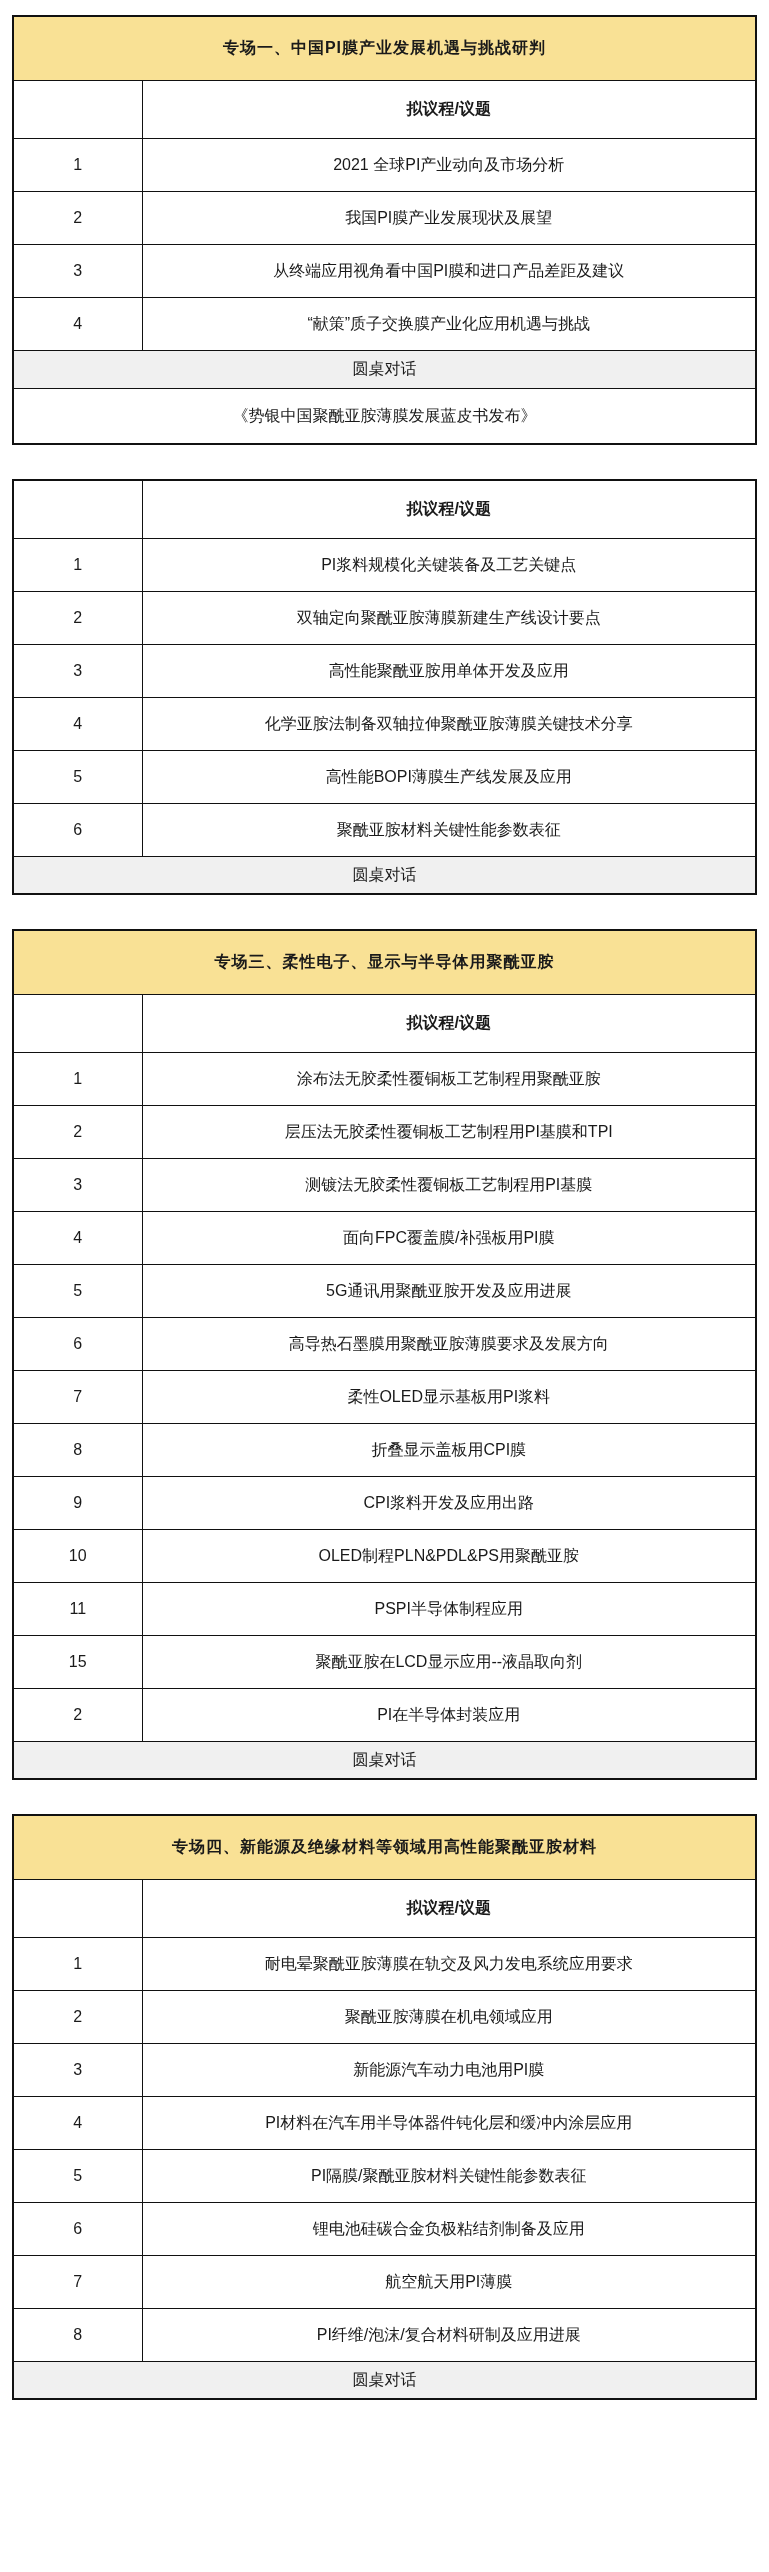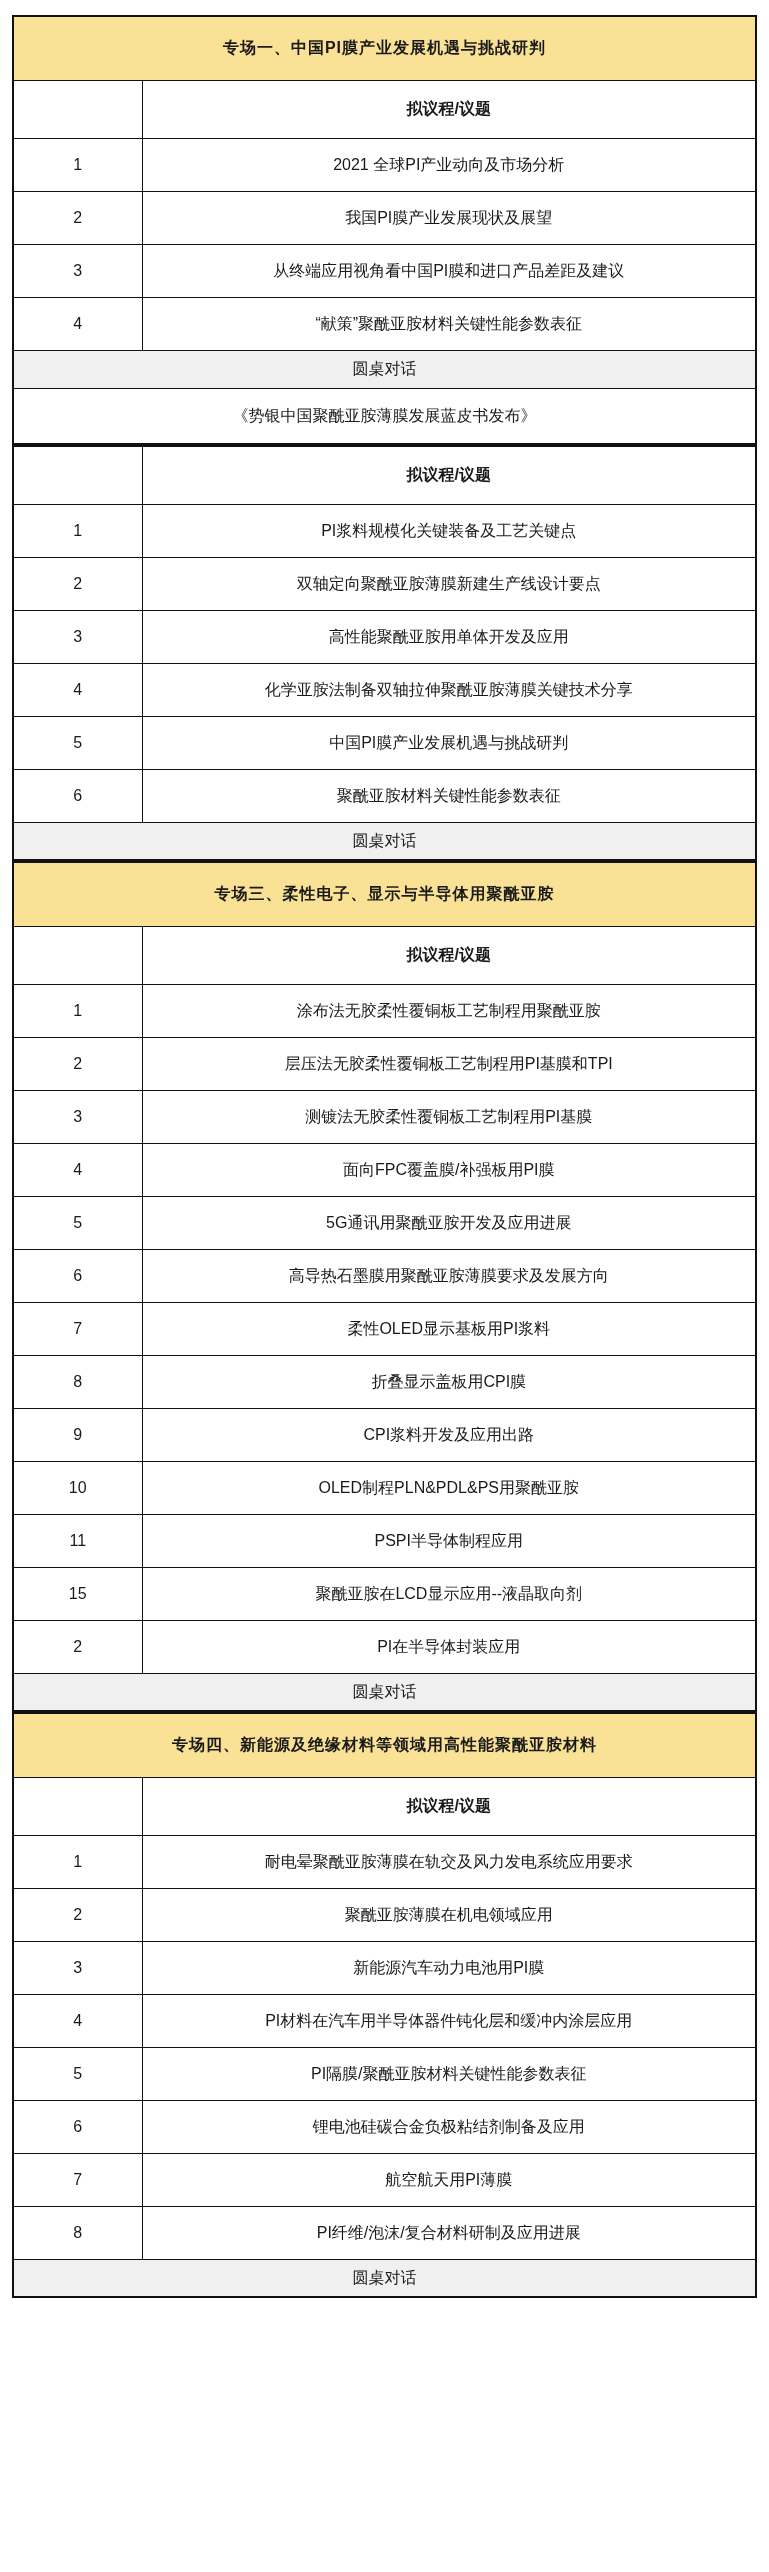--- a/index.html
+++ b/index.html
@@ -18,20 +18,21 @@
   .page{
     width:769px;
     min-height:2572px;
     background:var(--page-bg);
     padding:15px 12px 15px 12px;
   }
   table.agenda-table{
     width:745px;
     border-collapse:collapse;
     table-layout:fixed;
+    margin-bottom:34px;
     border:2px solid var(--border-color);
   }
   table.agenda-table:last-child{margin-bottom:8px;padding-left:19px;}
   table.agenda-table td{
     border:1.5px solid var(--border-color);
     text-align:center;
     vertical-align:middle;
     padding:2px 10px;
     font-size:16px;
     line-height:1.35;
@@ -84,21 +85,21 @@
           <tr class="topic-row">
             <td class="num-cell">2</td>
             <td class="topic-cell">我国PI膜产业发展现状及展望</td>
           </tr>
           <tr class="topic-row">
             <td class="num-cell">3</td>
             <td class="topic-cell">从终端应用视角看中国PI膜和进口产品差距及建议</td>
           </tr>
           <tr class="topic-row">
             <td class="num-cell">4</td>
-            <td class="topic-cell">“献策”聚酰亚胺材料关键性能参数表征</td>
+            <td class="topic-cell">“献策”质子交换膜产业化应用机遇与挑战</td>
           </tr>
           <tr class="roundtable-row">
             <td class="roundtable-cell" colspan="2">圆桌对话</td>
           </tr>
           <tr class="footer-row">
             <td class="footer-cell" colspan="2">《势银中国聚酰亚胺薄膜发展蓝皮书发布》</td>
           </tr>
         </tbody>
       </table>
       <table class="agenda-table">
@@ -122,21 +123,21 @@
           <tr class="topic-row">
             <td class="num-cell">3</td>
             <td class="topic-cell">高性能聚酰亚胺用单体开发及应用</td>
           </tr>
           <tr class="topic-row">
             <td class="num-cell">4</td>
             <td class="topic-cell">化学亚胺法制备双轴拉伸聚酰亚胺薄膜关键技术分享</td>
           </tr>
           <tr class="topic-row">
             <td class="num-cell">5</td>
-            <td class="topic-cell">中国PI膜产业发展机遇与挑战研判</td>
+            <td class="topic-cell">高性能BOPI薄膜生产线发展及应用</td>
           </tr>
           <tr class="topic-row">
             <td class="num-cell">6</td>
             <td class="topic-cell">聚酰亚胺材料关键性能参数表征</td>
           </tr>
           <tr class="roundtable-row">
             <td class="roundtable-cell" colspan="2">圆桌对话</td>
           </tr>
         </tbody>
       </table>

